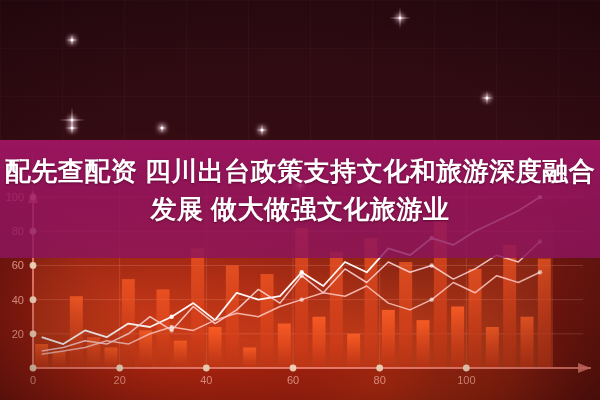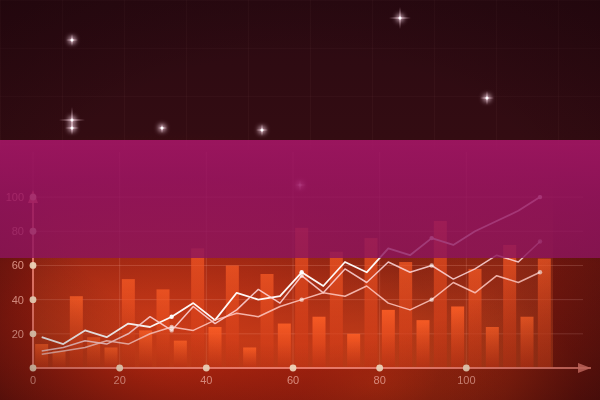--- a/index.html
+++ b/index.html
@@ -196,14 +196,18 @@
         <i class="c"></i>
       </div>
       <div class="star" style="left: 294.5px; top: 179.5px; width: 11px; height: 11px;">
         <i class="h" style="width:11px"></i>
         <i class="v" style="height:11px"></i>
         <i class="c"></i>
       </div>
     </div>
 
   <div class="band"></div>
+  <div class="headline">
+    <span>配先查配资 四川出台政策支持文化和旅游深度融合</span>
+    <span class="l2">发展 做大做强文化旅游业</span>
+  </div>
 
 </div>
 
 </body></html>

